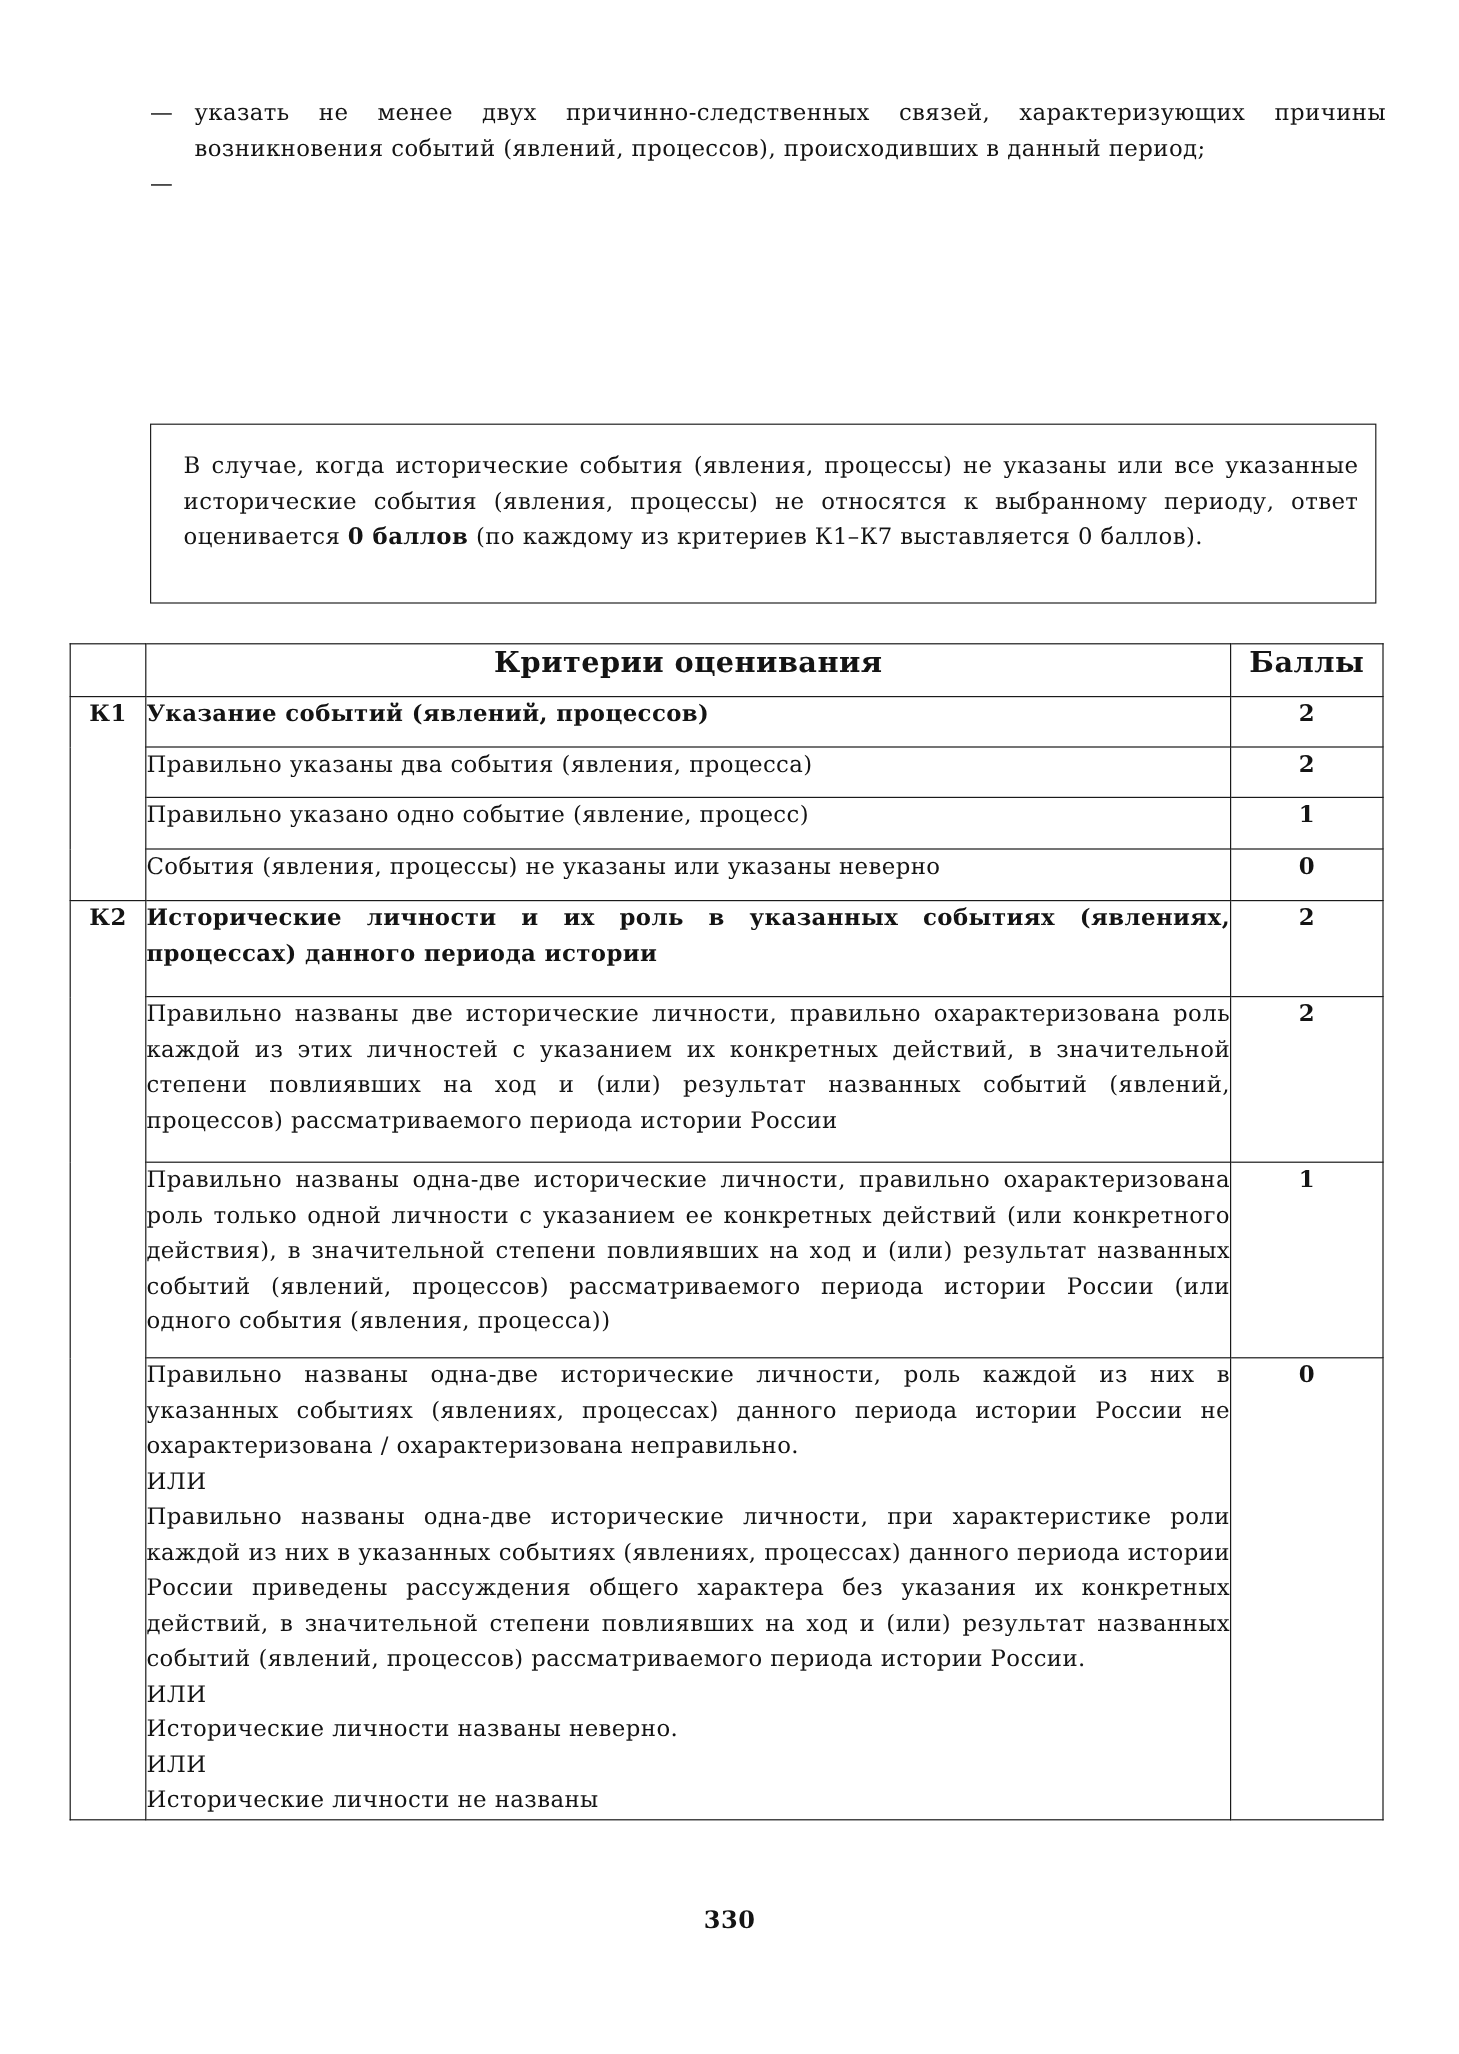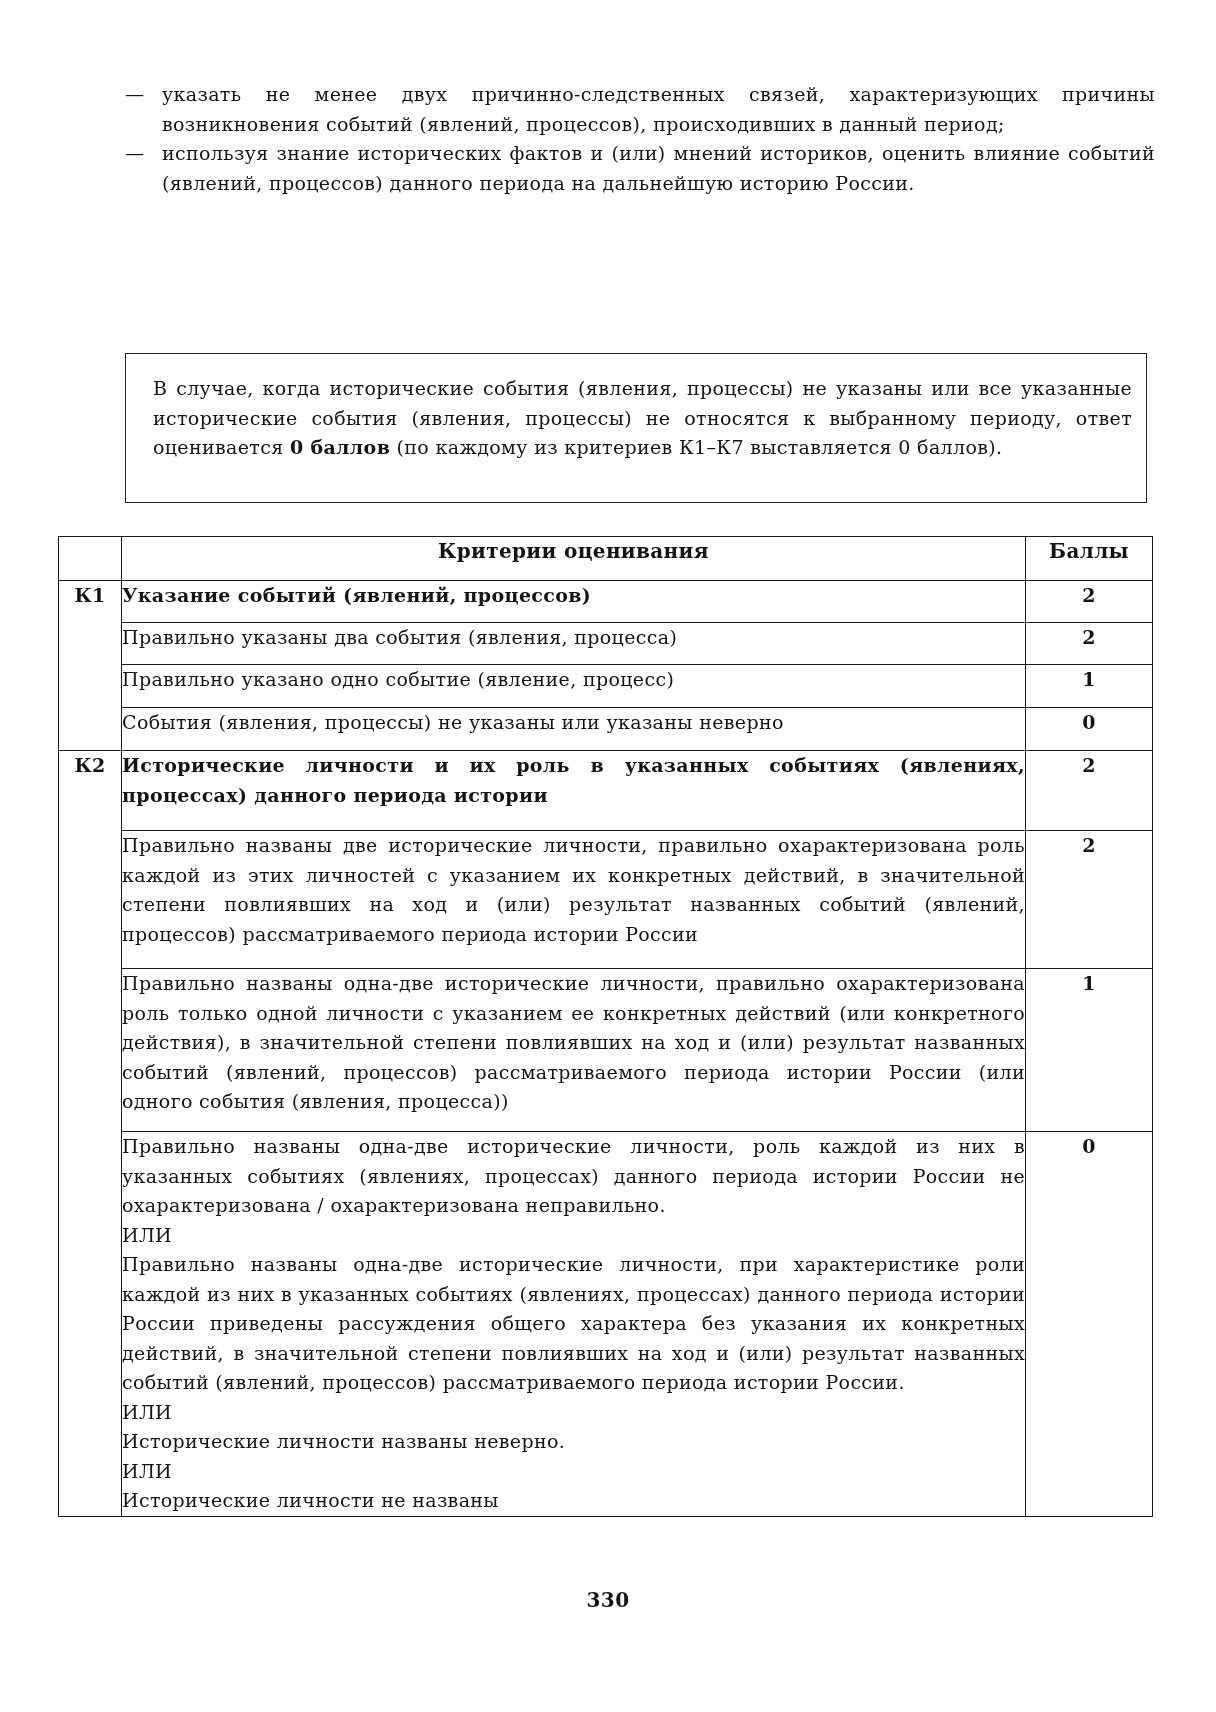--- a/index.html
+++ b/index.html
@@ -32,42 +32,41 @@
     border-collapse: collapse; table-layout: fixed;
     font-size: 19px; line-height: 29.5px; letter-spacing: 0.35px;
   }
   table.criteria td, table.criteria th {
     border: 1.5px solid #1a1a1a; vertical-align: top; padding: 0;
   }
   col.c-code { width: 63px; }
   col.c-text { width: 904px; }
   col.c-pts  { width: 127px; }
 
-  th.hdr { height: 43px; font-weight: bold; text-align: center; vertical-align: middle; font-size: 20px; }
+  th.hdr { height: 43px; font-weight: bold; text-align: center; vertical-align: middle; font-size: 24px; }
   td.code { text-align: center; vertical-align: middle; font-weight: bold; }
   td.txt { padding: 6px 6px 6px 6px; text-align: justify; }
   td.txt.bold { font-weight: bold; }
   td.pts { text-align: center; font-weight: bold; padding-top: 6px; }
   .line { display: block; }
 
   .page-number { position: absolute; left: 0; width: 1216px; top: 1588px; text-align: center; font-size: 20px; font-weight: bold; letter-spacing: 0.5px; }
 </style>
 </head>
 <body>
 
 <div class="page">
 
   <div class="intro">
     <div class="dash-item">
       <span class="dash">—</span>
       <span>указать не менее двух причинно-следственных связей, характеризующих причины возникновения событий (явлений, процессов), происходивших в данный период;</span>
     </div>
     <div class="dash-item">
       <span class="dash">—</span>
-      <span>используя знание исторических фактов и (или) мнений историков, оценить влияние событий (явлений, процессов) данного периода на дальнейшую историю России.</span>
     </div>
   </div>
 
   <div class="note-box">
     <span>В случае, когда исторические события (явления, процессы) не указаны или все указанные исторические события (явления, процессы) не относятся к выбранному периоду, ответ оценивается </span><b>0 баллов</b><span> (по каждому из критериев К1–К7 выставляется 0 баллов).</span>
   </div>
 
   <table class="criteria">
     <colgroup>
       <col class="c-code">

